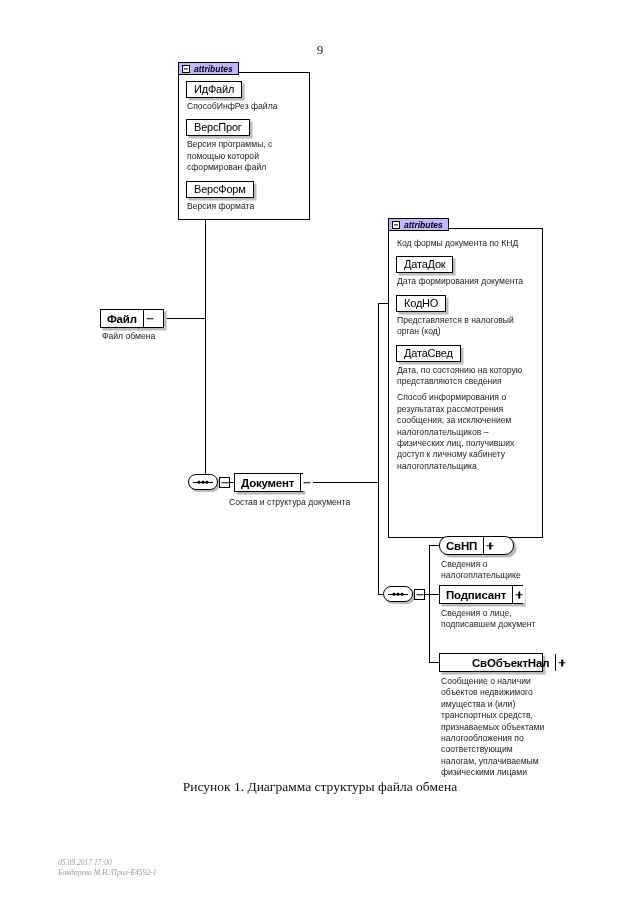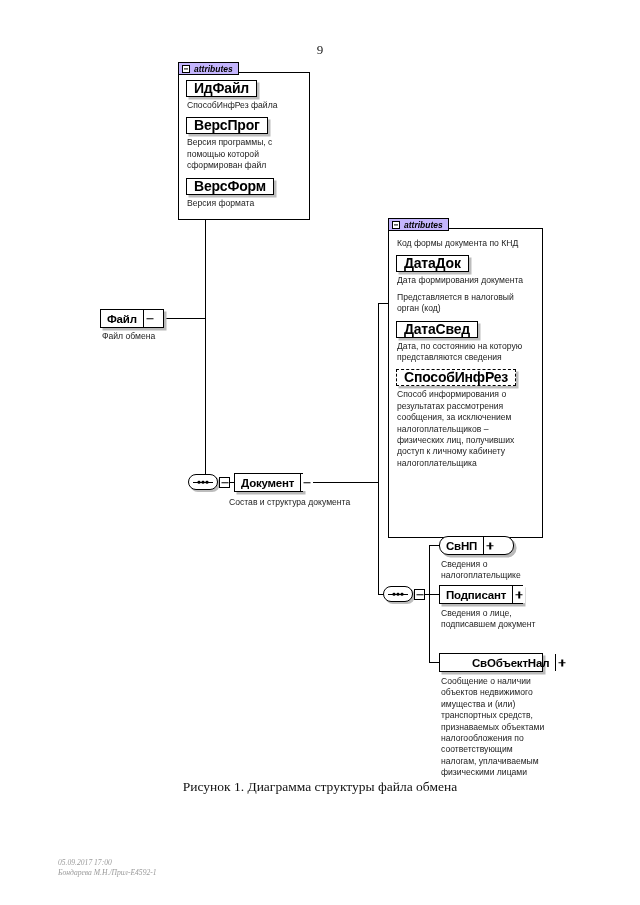--- a/index.html
+++ b/index.html
@@ -110,22 +110,22 @@
   .attr-box {
     display: inline-flex;
     border: 1.6px solid #000;
     background:#fff;
     padding: 0 7px;
     height: 17px;
     align-items:center;
     box-shadow: 2.5px 2.5px 0 0 #bdbdbd;
   }
   .attr-box span {
-    font-size: 14px;
-    font-weight: bold;
+    font-size: 11px;
+    font-weight: normal;
     line-height: 15px;
     white-space: nowrap;
     letter-spacing: -0.2px;
   }
   .attr-box.dashed { border: 1.5px dashed #000; }
 
   .attr-desc {
     font-size: 8.6px;
     line-height: 11.4px;
     color: #1c1c1c;
@@ -275,34 +275,34 @@
 
     <div class="attr-desc">Код формы документа по КНД</div>
 
     <div class="attr-row">
       <div class="attr-box">
         <span>ДатаДок</span>
       </div>
     </div>
     <div class="attr-desc">Дата формирования документа</div>
 
+    <div class="attr-row">
+      <div class="attr-box">
+        <span>КодНО</span>
+      </div>
+    </div>
     <div class="attr-desc">Представляется в налоговый орган (код)</div>
 
     <div class="attr-row">
       <div class="attr-box">
         <span>ДатаСвед</span>
       </div>
     </div>
     <div class="attr-desc">Дата, по состоянию на которую представляются сведения</div>
 
-    <div class="attr-row">
-      <div class="attr-box dashed">
-        <span>СпособИнфРез</span>
-      </div>
-    </div>
     <div class="attr-desc">Способ информирования о результатах рассмотрения сообщения, за исключением налогоплательщиков – физических лиц, получивших доступ к личному кабинету налогоплательщика</div>
 
   </div>
 </div>
 
 <div class="seq" style="left:383px; top:586px;">
   <div class="bar"></div>
   <div class="dots">
       <i></i>
       <i></i>

